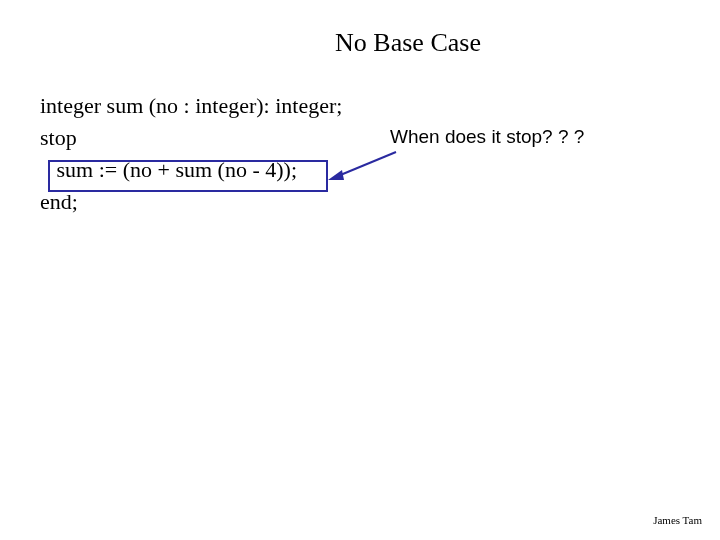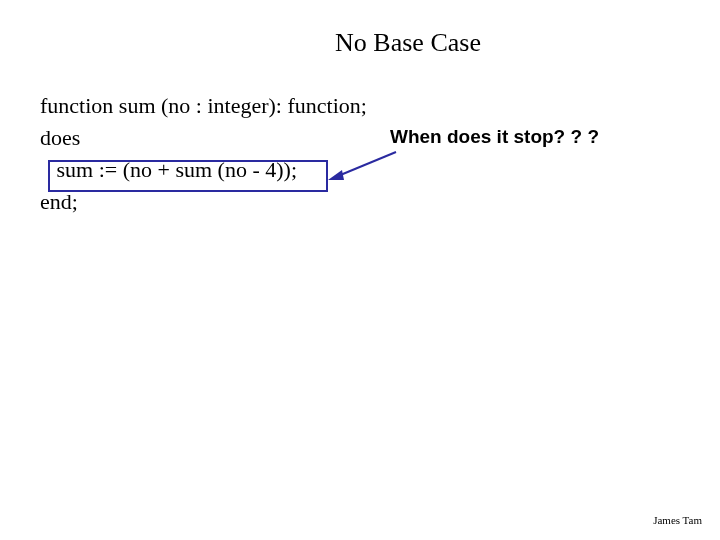--- a/index.html
+++ b/index.html
@@ -38,21 +38,21 @@
     height: 32px;
     border: 2px solid #2a2aa0;
     background: transparent;
     box-sizing: border-box;
   }
   .annotation {
     position: absolute;
     left: 390px;
     top: 126px;
     font-family: Arial, Helvetica, sans-serif;
-    font-weight: bold;
+    font-weight: normal;
     font-size: 19px;
     color: #000;
   }
   .arrow-svg {
     position: absolute;
     left: 328px;
     top: 152px;
     width: 70px;
     height: 28px;
     overflow: visible;
@@ -62,22 +62,22 @@
     right: 18px;
     bottom: 14px;
     font-size: 11px;
   }
 </style>
 </head>
 <body>
 
 <div class="title">No Base Case</div>
 
-<div class="code"><span>function sum (no : integer): function;</span>
-<span>does</span>
+<div class="code"><span>integer sum (no : integer): integer;</span>
+<span>stop</span>
 <span>   sum := (no + sum (no - 4));</span>
 <span>end;</span></div>
 
 <div class="highlight-box"></div>
 
 <svg class="arrow-svg" viewBox="0 0 70 28">
   <line x1="68" y1="0" x2="10" y2="24" stroke="#2a2aa0" stroke-width="2"></line>
   <polygon points="0,28 14,18 16,28" fill="#2a2aa0"></polygon>
 </svg>
 

